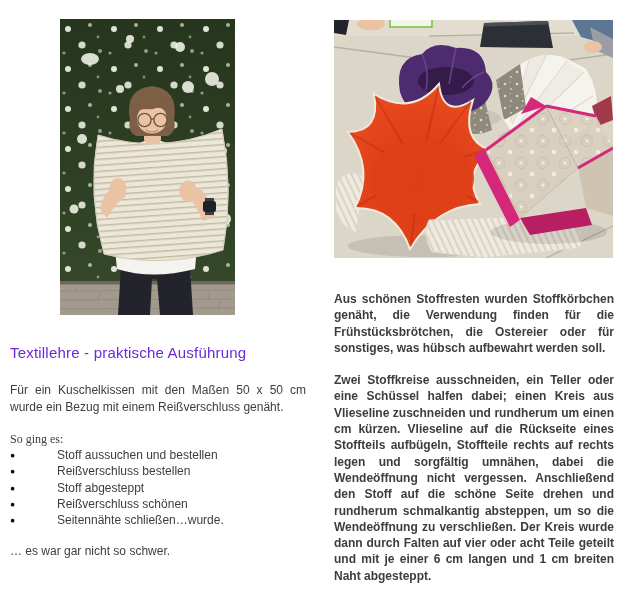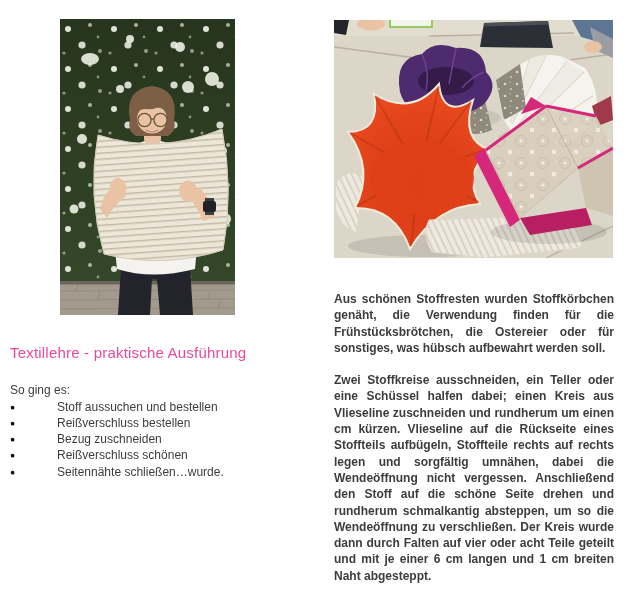--- a/index.html
+++ b/index.html
@@ -6,24 +6,24 @@
   .page{position:relative;width:632px;height:615px;background:var(--page-bg,#fff);
         font-family:"Liberation Sans",sans-serif;color:var(--text,#3d3d3d);}
   figure{margin:0;}
   .photo{position:absolute;overflow:hidden;}
   .photo svg{display:block;width:100%;height:100%;}
   .photo-left{left:60px;top:19px;width:175px;height:296px;}
   .photo-right{left:334px;top:20px;width:279px;height:238px;}
   .col{position:absolute;font-size:12px;line-height:16.3px;hyphens:auto;}
   .col-left{left:10px;top:345px;width:296px;}
   .col-right{left:334px;top:291px;width:280px;font-weight:bold;}
-  h1{font-size:15px;font-weight:normal;color:#ec4899;margin:0 0 21px 0;letter-spacing:.2px;}
+  h1{font-size:15px;font-weight:normal;color:#6d28d9;margin:0 0 21px 0;letter-spacing:.2px;}
   p{margin:0 0 16px 0;}
   p.just{text-align:justify;}
-  p.list-intro{margin:0;}
+  p.list-intro{margin:0;font-family:Liberation Serif, serif;}
   ul.steps{list-style:none;margin:0 0 14px 0;padding:0;}
   ul.steps li{display:flex;line-height:16.3px;}
   .bullet{width:27px;flex:0 0 27px;font-size:8.5px;line-height:16.3px;color:#111;}
   .li-text{flex:1;margin-left:20px;}
   p.outro{margin:0;}
   .f-flower{fill:var(--flower-white,#f3f5ea);}
   .f-pave{fill:var(--pavement-grey,#a39a8e);}
   .f-shirt{fill:var(--shirt-white,#f4f3ef);}
   .f-pants{fill:var(--pants-black,#22232b);}
   .f-skin{fill:var(--skin,#e9c3a4);}
@@ -252,43 +252,45 @@
           <path d="M212,86 L152,130"></path>
             <path d="M212,86 L262,96"></path>
             <path d="M244,148 L279,128"></path>
         </g>
       </g>
     </svg>
   </figure>
 
   <section class="col col-left">
     <h1>Textillehre - praktische Ausführung</h1>
+    <p class="just">Für ein Kuschelkissen mit den Maßen 50 x 50 cm wurde ein Bezug mit einem Reißverschluss genäht.</p>
     <p class="list-intro">So ging es:</p>
     <ul class="steps">
       <li>
         <span class="bullet">●</span>
         <span class="li-text">Stoff aussuchen und bestellen</span>
       </li>
       <li>
         <span class="bullet">●</span>
         <span class="li-text">Reißverschluss bestellen</span>
       </li>
       <li>
         <span class="bullet">●</span>
-        <span class="li-text">Bezug zuschneiden</span>
+        <span class="li-text">Stoff abgesteppt</span>
       </li>
       <li>
         <span class="bullet">●</span>
         <span class="li-text">Reißverschluss schönen</span>
       </li>
       <li>
         <span class="bullet">●</span>
         <span class="li-text">Seitennähte schließen…wurde.</span>
       </li>
     </ul>
+    <p class="outro">… es war gar nicht so schwer.</p>
   </section>
 
   <section class="col col-right">
     <p class="just">Aus schönen Stoffresten wurden Stoffkörbchen genäht, die Verwendung finden für die Frühstücksbrötchen, die Ostereier oder für sonstiges, was hübsch aufbewahrt werden soll.</p>
     <p class="just">Zwei Stoffkreise ausschneiden, ein Teller oder eine Schüssel halfen dabei; einen Kreis aus Vlieseline zuschneiden und rundherum um einen cm kürzen. Vlieseline auf die Rückseite eines Stoffteils aufbügeln, Stoffteile rechts auf rechts legen und sorgfältig umnähen, dabei die Wendeöffnung nicht vergessen. Anschließend den Stoff auf die schöne Seite drehen und rundherum schmalkantig absteppen, um so die Wendeöffnung zu verschließen. Der Kreis wurde dann durch Falten auf vier oder acht Teile geteilt und mit je einer 6 cm langen und 1 cm breiten Naht abgesteppt.</p>
   </section>
 
 </div>
 
 </body></html>

